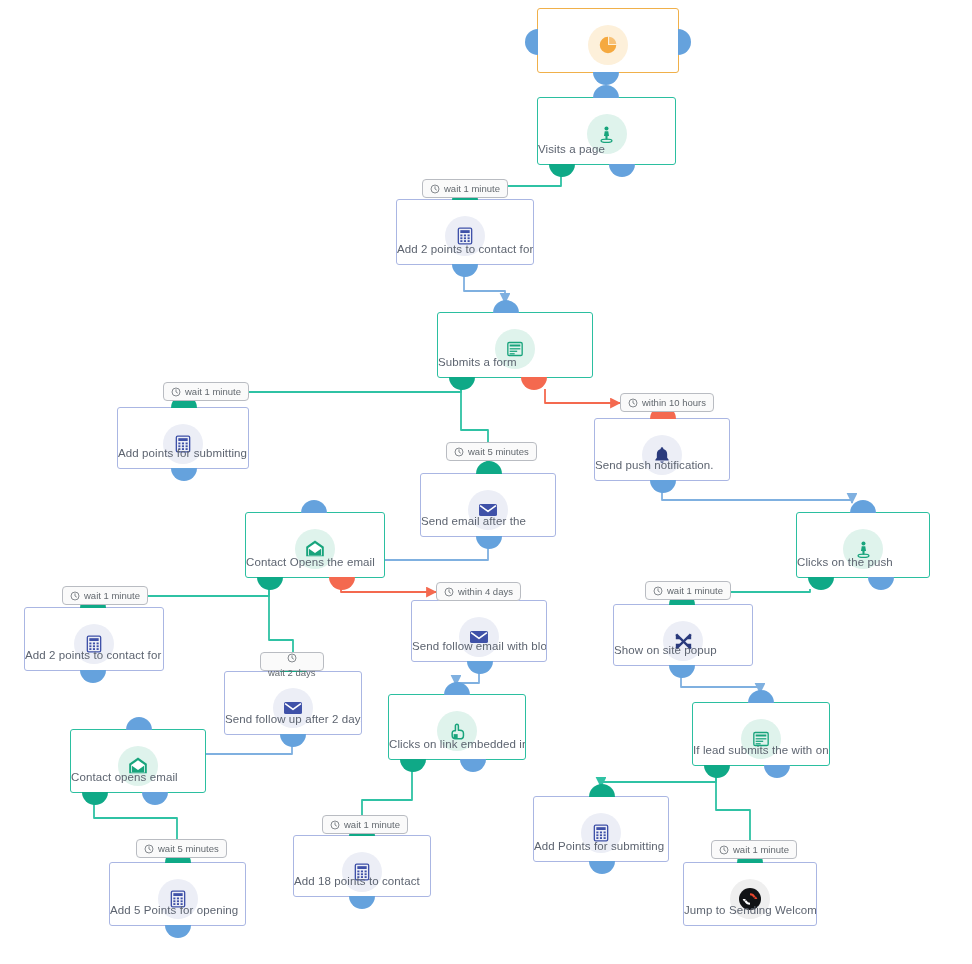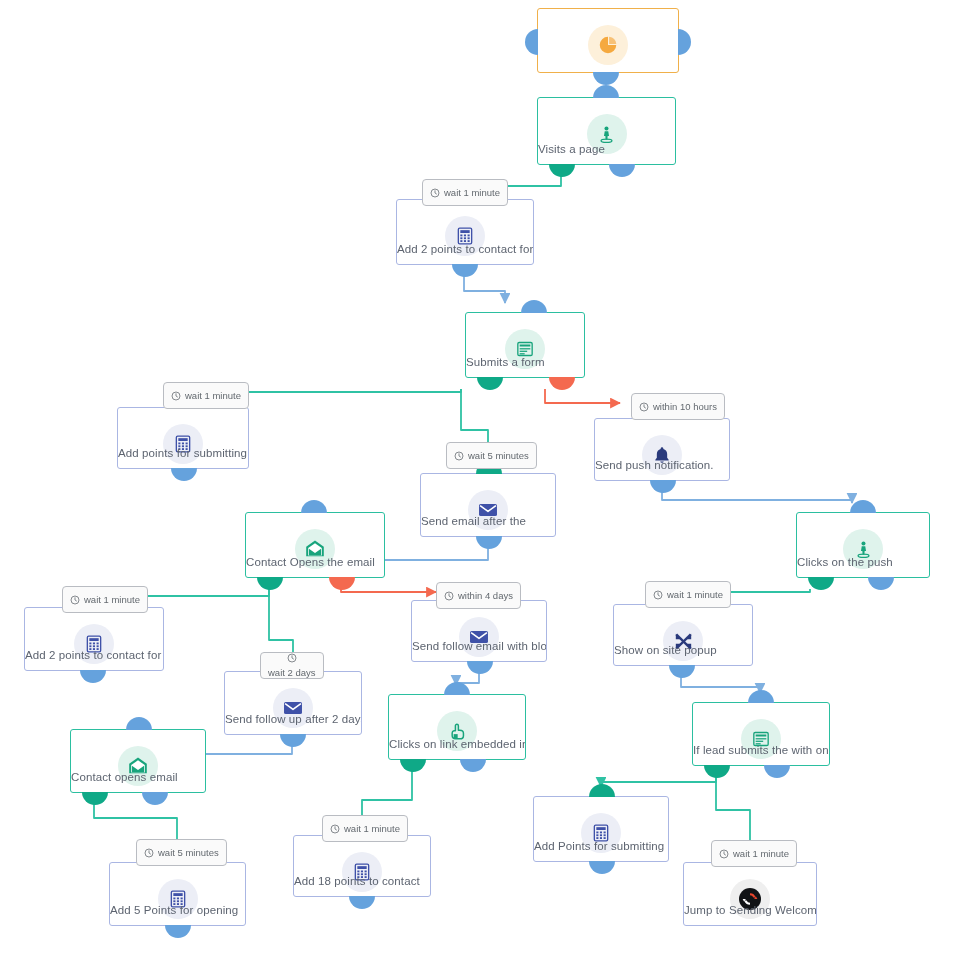--- a/index.html
+++ b/index.html
@@ -28,21 +28,21 @@
     letter-spacing:.1px;white-space:nowrap;overflow:hidden;
   }
 
   .port{position:absolute;width:26px;height:13px;border-radius:0 0 13px 13px;}
   .port.top{border-radius:13px 13px 0 0;}
   .port.green{background:#0fa987;}
   .port.blue{background:#65a2dd;}
   .port.orange{background:#f4694f;}
 
   .badge{
-    position:absolute;height:27px;box-sizing:border-box;
+    position:absolute;height:19px;box-sizing:border-box;
     background:#fafafa;border:1px solid #b9bcc2;border-radius:4px;
     display:flex;align-items:center;gap:4px;padding:0 7px;
     font-size:9.5px;color:#63696f;white-space:nowrap;z-index:5;
   }
   .badge svg{display:block;flex:0 0 auto;}
 </style>
 </head>
 <body>
 
 <div id="canvas">
@@ -120,21 +120,21 @@
               <rect x="6.4" y="17" width="2.5" height="2.2"></rect>
               <rect x="10.7" y="17" width="2.5" height="2.2"></rect>
               <rect x="15.1" y="17" width="2.5" height="2.2"></rect>
             </g>
           </svg>
         </div>
         <div class="lbl">Add 2 points to contact for</div>
         <div class="port green top" style="top: -13px; left: 55px;"></div>
         <div class="port blue" style="bottom: -13px; left: 55px;"></div>
       </div>
-      <div class="node trigger" style="left: 437px; top: 312px; width: 120px; height: 66px; margin-left: 28px;">
+      <div class="node trigger" style="left: 437px; top: 312px; width: 156px; height: 66px;">
         <div class="ico green">
           <svg width="20" height="20" viewBox="0 0 24 24">
             <rect x="3.4" y="4.2" width="17.2" height="15.6" rx="1.6" fill="none" stroke="#18a47c" stroke-width="1.6"></rect>
             <rect x="5.6" y="6.6" width="12.8" height="2.4" fill="#18a47c"></rect>
             <rect x="5.6" y="11" width="12.8" height="1.5" fill="#18a47c"></rect>
             <rect x="5.6" y="14" width="9" height="1.5" fill="#18a47c"></rect>
             <rect x="5.6" y="17" width="6" height="1.5" fill="#18a47c"></rect>
           </svg>
         </div>
         <div class="lbl">Submits a form</div>
@@ -403,21 +403,21 @@
       </div>
       <div class="badge" style="left: 163px; top: 382px;">
         <span>
           <svg width="10" height="10" viewBox="0 0 24 24">
             <circle cx="12" cy="12" r="9.6" fill="none" stroke="#6d737a" stroke-width="2"></circle>
             <path d="M12 6.6 V12 L15.6 14.4" fill="none" stroke="#6d737a" stroke-width="2" stroke-linecap="round"></path>
           </svg>
         </span>
         <span>wait 1 minute</span>
       </div>
-      <div class="badge" style="left: 620px; top: 393px; margin-left: 11px;">
+      <div class="badge" style="left: 620px; top: 393px;">
         <span>
           <svg width="10" height="10" viewBox="0 0 24 24">
             <circle cx="12" cy="12" r="9.6" fill="none" stroke="#6d737a" stroke-width="2"></circle>
             <path d="M12 6.6 V12 L15.6 14.4" fill="none" stroke="#6d737a" stroke-width="2" stroke-linecap="round"></path>
           </svg>
         </span>
         <span>within 10 hours</span>
       </div>
       <div class="badge" style="left: 446px; top: 442px;">
         <span>

